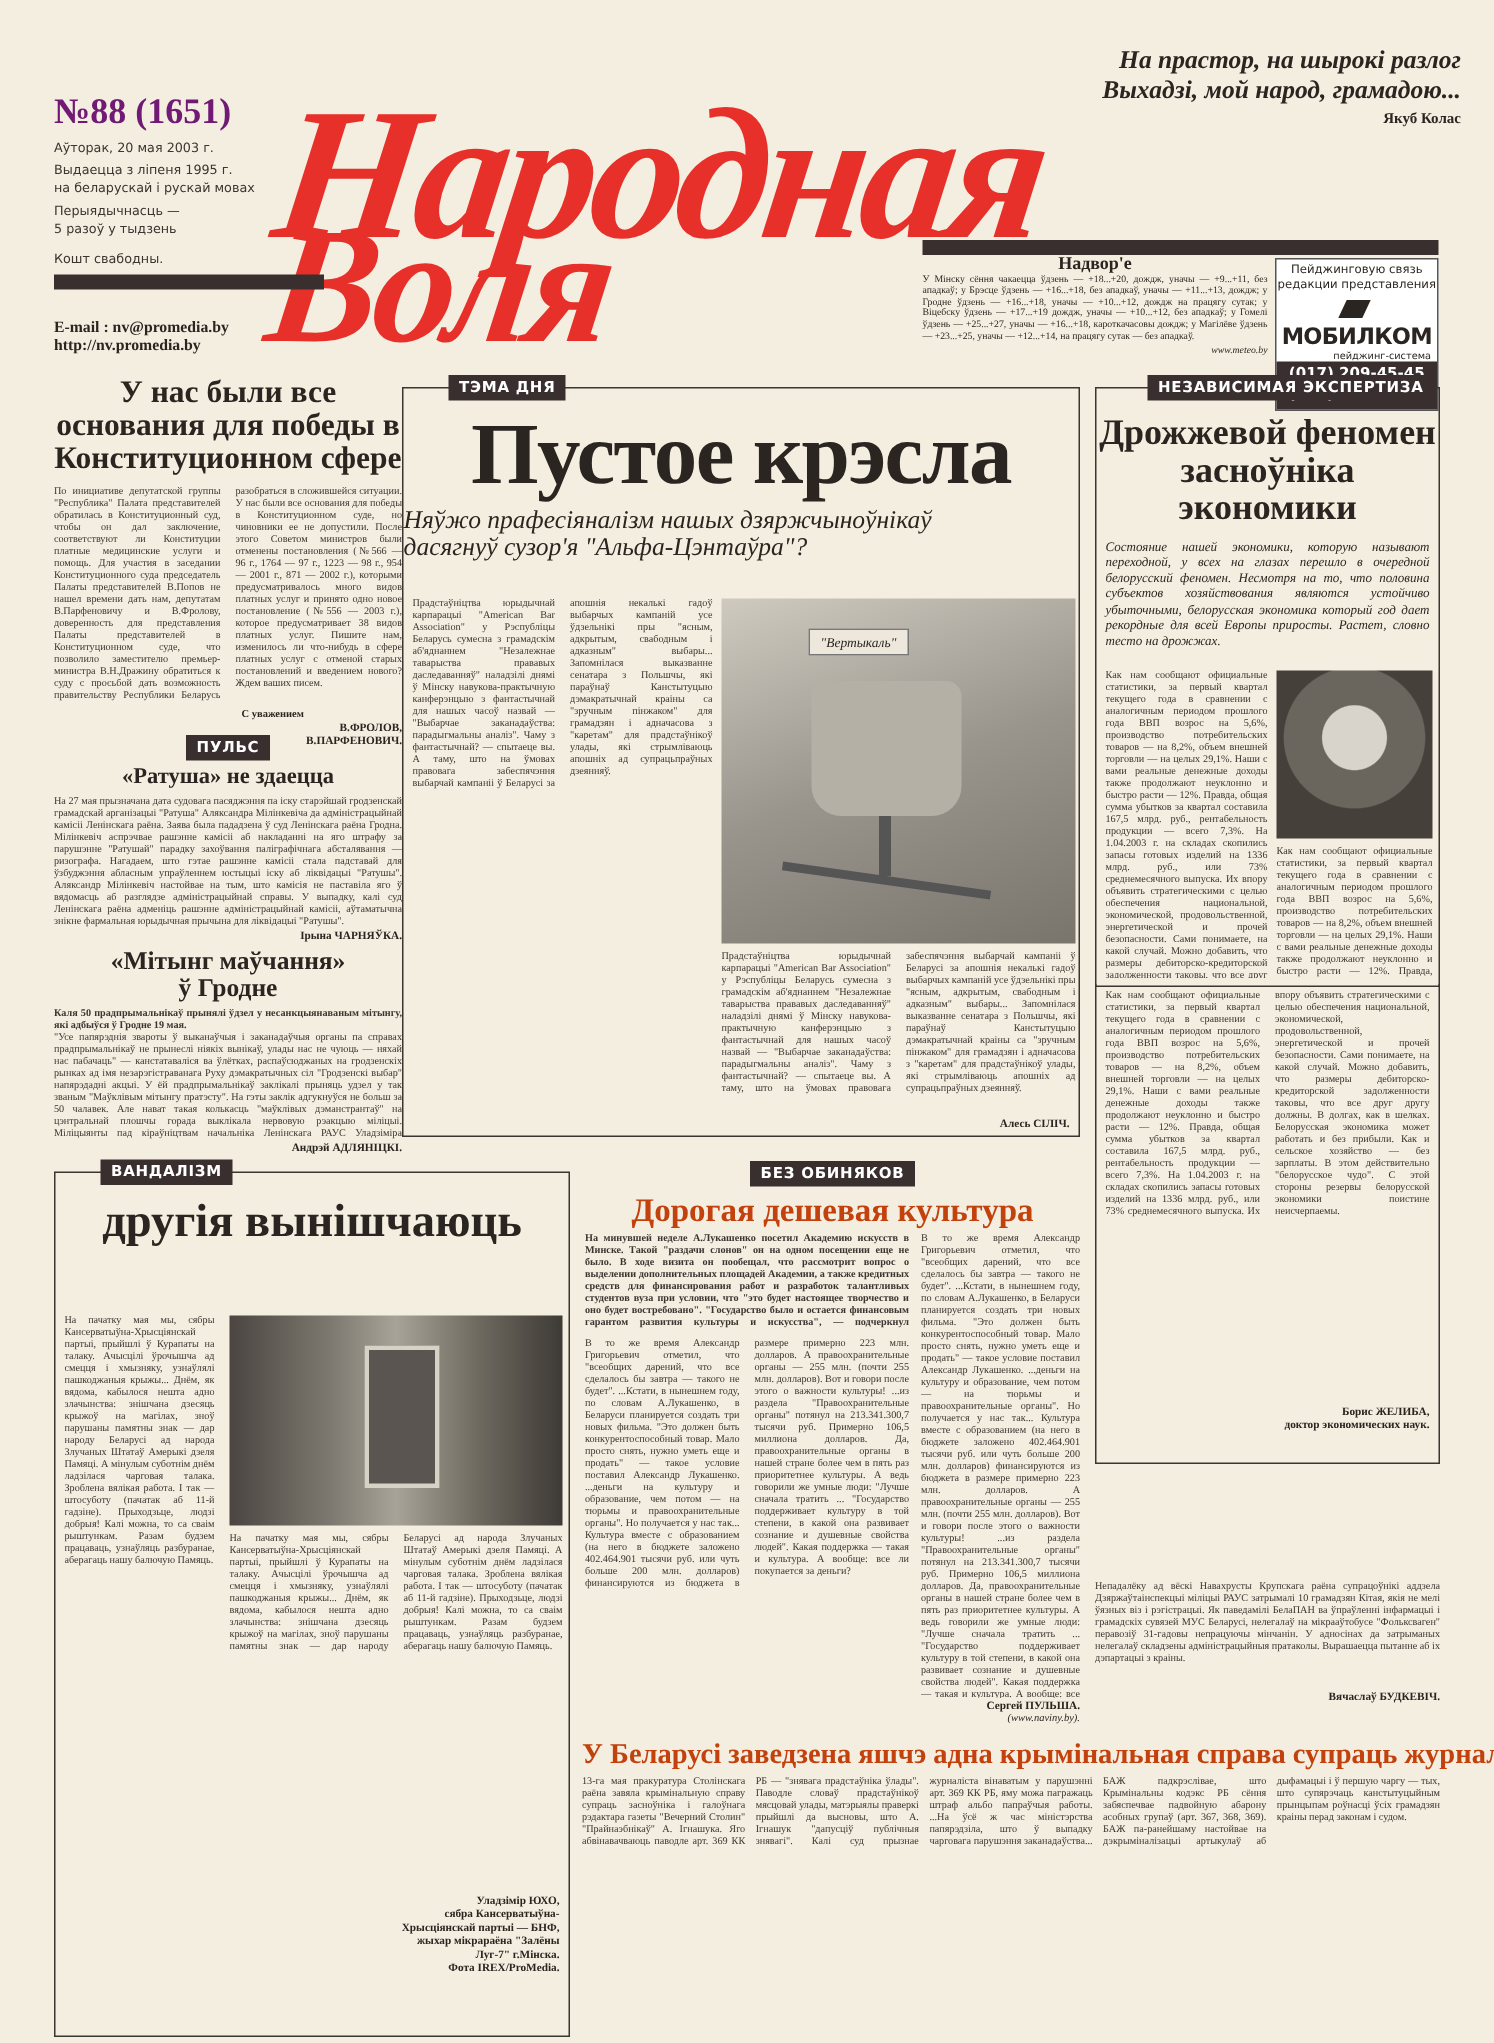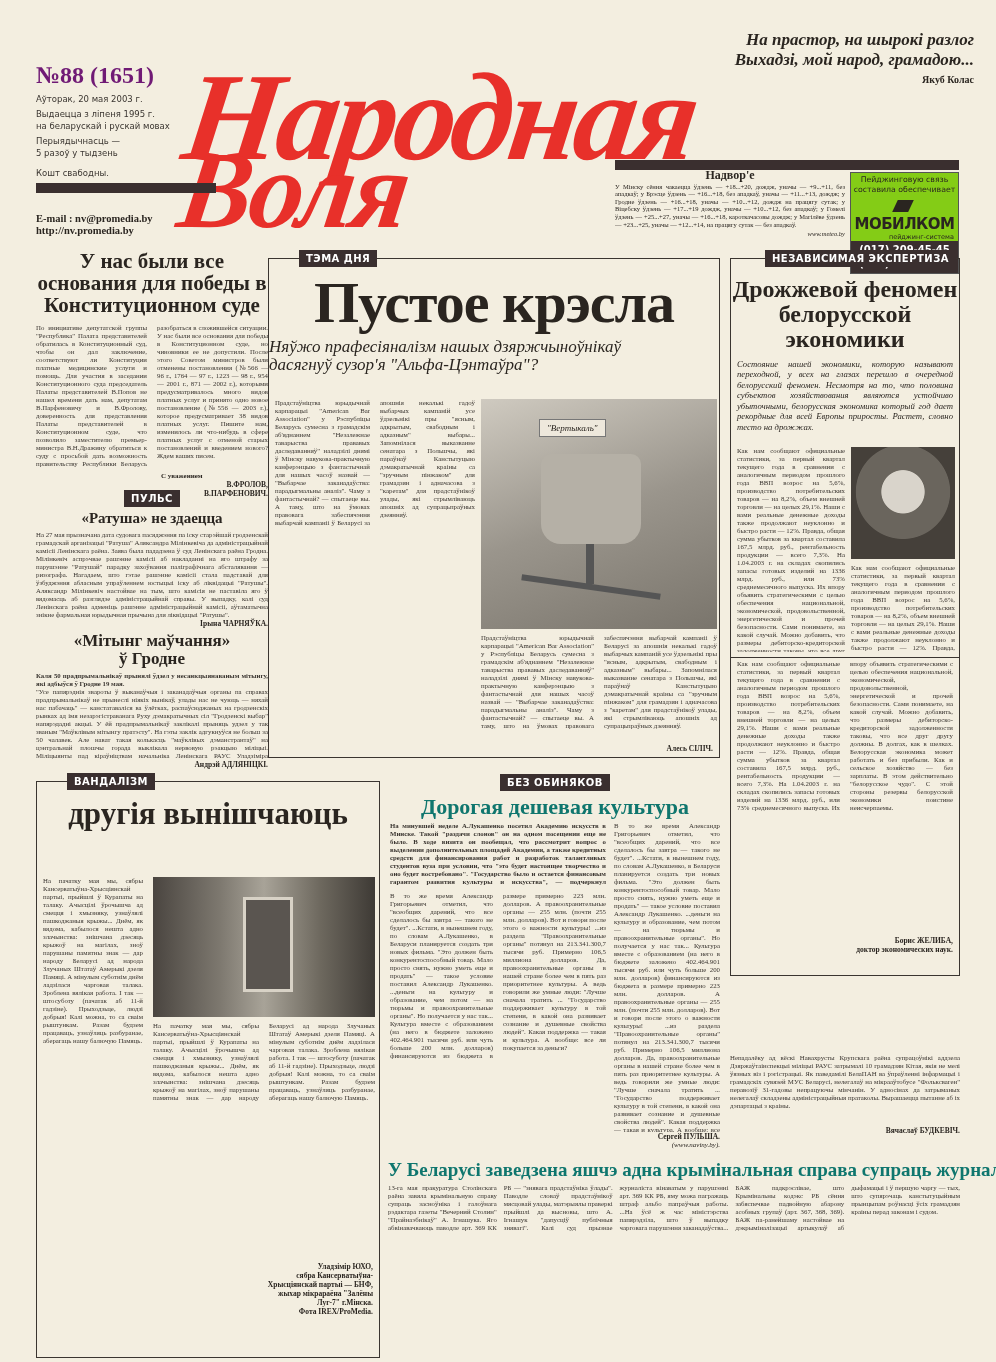--- a/index.html
+++ b/index.html
@@ -10,33 +10,33 @@
   .issue-meta div { margin-bottom: 3px; }
   .logo1 { left: 185px; top: 55px; font-family: "Liberation Serif", serif; font-style: italic; font-weight: bold; font-size: 125px; color: #e8302a; letter-spacing: -4px; line-height: 1; transform: skewX(-8deg); }
   .logo2 { left: 180px; top: 135px; font-family: "Liberation Serif", serif; font-style: italic; font-weight: bold; font-size: 110px; color: #e8302a; letter-spacing: -3px; line-height: 1; transform: skewX(-8deg); }
   .epigraph { right: 22px; top: 30px; text-align: right; font-style: italic; font-weight: bold; font-size: 17px; line-height: 20px; }
   .epigraph .auth { font-style: normal; font-size: 10px; }
   .bar { background: #3a2f2f; height: 10px; }
   .email { left: 36px; top: 213px; font-weight: bold; font-size: 10.5px; line-height: 12px; }
   .weather { left: 615px; top: 172px; width: 230px; font-size: 6.5px; line-height: 7.6px; text-align: justify; }
   .weather h4 { text-align: center; font-size: 12px; margin-bottom: 3px; }
   .weather .src { text-align: right; font-style: italic; margin-top: 2px; }
-  .pager { left: 850px; top: 172px; width: 109px; border: 1px solid #555; background: #84cc16; font-family: "DejaVu Sans", sans-serif; text-align: center; }
+  .pager { left: 850px; top: 172px; width: 109px; border: 1px solid #555; background: #ffffff; font-family: "DejaVu Sans", sans-serif; text-align: center; }
   .pager .t { font-size: 7.8px; line-height: 10px; padding: 2px 0; }
   .pager .brand { font-size: 15px; font-weight: bold; letter-spacing: -0.5px; }
   .pager .sub { font-size: 6.5px; text-align: right; padding-right: 4px; }
   .pager .ph { background: #3a2f2f; color: #fff; font-weight: bold; font-size: 10px; line-height: 14px; padding: 2px 0; }
   .rubric { background: #3a2f2f; color: #fff; font-family: "DejaVu Sans", sans-serif; font-weight: bold; font-size: 10px; padding: 3px 7px; display: inline-block; letter-spacing: 0.5px; }
   .box { border: 1.5px solid #3a3530; }
   .h-big { font-weight: bold; text-align: center; line-height: 1.05; }
   .txt { font-size: 6.8px; line-height: 8px; text-align: justify; color: #3a3530; }
   .col2 { column-count: 2; column-gap: 10px; }
   .sig { text-align: right; font-weight: bold; font-size: 7.5px; line-height: 9px; }
   .photo { background: linear-gradient(135deg, #8d8880, #5a5550 60%, #8a857d); }
-  .red { color: #0f766e; }
+  .red { color: #c2410c; }
 </style>
 </head>
 <body>
 
 <div class="abs issue-no">№88 (1651)</div>
 <div class="abs issue-meta">
   <div>Аўторак, 20 мая 2003 г.</div>
   <div><span>Выдаецца з ліпеня 1995 г.</span><br><span>на беларускай і рускай мовах</span></div>
   <div><span>Перыядычнасць —</span><br><span>5 разоў у тыдзень</span></div>
   <div style="margin-top:8px">Кошт свабодны.</div>
@@ -55,31 +55,31 @@
   <div>http://nv.promedia.by</div>
 </div>
 
 <div class="abs weather">
   <h4>Надвор'е</h4>
   <div>У Мінску сёння чакаецца ўдзень — +18...+20, дождж, уначы — +9...+11, без ападкаў; у Брэсце ўдзень — +16...+18, без ападкаў, уначы — +11...+13, дождж; у Гродне ўдзень — +16...+18, уначы — +10...+12, дождж на працягу сутак; у Віцебску ўдзень — +17...+19 дождж, уначы — +10...+12, без ападкаў; у Гомелі ўдзень — +25...+27, уначы — +16...+18, кароткачасовы дождж; у Магілёве ўдзень — +23...+25, уначы — +12...+14, на працягу сутак — без ападкаў.</div>
   <div class="src">www.meteo.by</div>
 </div>
 
 <div class="abs pager">
-  <div class="t"><span>Пейджинговую связь</span><br><span>составила обеспечивает</span></div>
+  <div class="t"><span>Пейджинговую связь</span><br><span>редакции представления</span></div>
   <div class="brand"><span style="display:inline-block;width:16px;height:12px;background:#2a2520;transform:skewX(-25deg);margin-right:3px;vertical-align:-1px;"></span><span>МОБИЛКОМ</span></div>
   <div class="sub">пейджинг-система</div>
   <div class="ph">
       <div>(017) 209-45-45</div>
       <div>(017) 209-45-55</div>
     </div>
 </div>
 
 <div class="abs" style="left:36px; top:250px; width:232px;">
-  <div class="h-big" style="font-size:21px;">У нас были все основания для победы в Конституционном суде</div>
+  <div class="h-big" style="font-size:21px;">У нас были все основания для победы в Конституционном сфере</div>
   <div class="txt col2" style="margin-top:8px; height:148px; overflow:hidden;">По инициативе депутатской группы "Республика" Палата представителей обратилась в Конституционный суд, чтобы он дал заключение, соответствуют ли Конституции платные медицинские услуги и помощь. Для участия в заседании Конституционного суда председатель Палаты представителей В.Попов не нашел времени дать нам, депутатам В.Парфеновичу и В.Фролову, доверенность для представления Палаты представителей в Конституционном суде, что позволило заместителю премьер-министра В.Н.Дражину обратиться к суду с просьбой дать возможность правительству Республики Беларусь разобраться в сложившейся ситуации. У нас были все основания для победы в Конституционном суде, но чиновники ее не допустили. После этого Советом министров были отменены постановления (№566 — 96 г., 1764 — 97 г., 1223 — 98 г., 954 — 2001 г., 871 — 2002 г.), которыми предусматривалось много видов платных услуг и принято одно новое постановление (№556 — 2003 г.), которое предусматривает 38 видов платных услуг. Пишите нам, изменилось ли что-нибудь в сфере платных услуг с отменой старых постановлений и введением нового? Ждем ваших писем.</div>
   <div style="font-weight:bold;font-size:7px;margin-left:125px">С уважением</div>
   <div class="sig">
       <div>В.ФРОЛОВ,</div>
       <div>В.ПАРФЕНОВИЧ.</div>
     </div>
 </div>
 
 <div class="abs" style="left:36px; top:488px; width:232px;">
   <div style="text-align:center"><span class="rubric">ПУЛЬС</span></div>
@@ -111,21 +111,21 @@
     <div class="abs" style="left:60px; top:55px; width:100px; height:90px; background:#b5b0a6; border-radius:10px 10px 20px 20px;"></div>
     <div class="abs" style="left:105px; top:145px; width:8px; height:40px; background:#555;"></div>
     <div class="abs" style="left:40px; top:185px; width:140px; height:6px; background:#555; transform:rotate(8deg);"></div>
   </div>
   <div class="txt col2 abs" style="left:212px; top:375px; width:236px; height:108px; overflow:hidden;">Прадстаўніцтва юрыдычнай карпарацыі "American Bar Association" у Рэспубліцы Беларусь сумесна з грамадскім аб'яднаннем "Незалежнае таварыства прававых даследаванняў" наладзілі днямі ў Мінску навукова-практычную канферэнцыю з фантастычнай для нашых часоў назвай — "Выбарчае заканадаўства: парадыгмальны аналіз". Чаму з фантастычнай? — спытаеце вы. А таму, што на ўмовах правовага забеспячэння выбарчай кампаніі ў Беларусі за апошнія некалькі гадоў выбарчых кампаній усе ўдзельнікі пры "ясным, адкрытым, свабодным і адказным" выбары... Запомнілася выказванне сенатара з Польшчы, які параўнаў Канстытуцыю дэмакратычнай краіны са "зручным пінжаком" для грамадзян і адначасова з "каретам" для прадстаўнікоў улады, які стрымліваюць апошніх ад супрацьпраўных дзеянняў.</div>
   <div class="sig abs" style="right:6px; bottom:4px;">Алесь СІЛІЧ.</div>
 </div>
 
 <div class="abs box" style="left:730px; top:258px; width:230px; height:400px; border-width:1px;">
   <span class="rubric abs" style="left:34px; top:-9px;">НЕЗАВИСИМАЯ ЭКСПЕРТИЗА</span>
-  <div class="h-big" style="font-size:24px; margin-top:18px;">Дрожжевой феномен белорусской экономики</div>
+  <div class="h-big" style="font-size:24px; margin-top:18px;">Дрожжевой феномен засноўніка экономики</div>
   <div style="font-style:italic; font-size:8.7px; line-height:10.5px; text-align:justify; padding:6px 6px 0;">Состояние нашей экономики, которую называют переходной, у всех на глазах перешло в очередной белорусский феномен. Несмотря на то, что половина субъектов хозяйствования являются устойчиво убыточными, белорусская экономика который год дает рекордные для всей Европы приросты. Растет, словно тесто на дрожжах.</div>
   <div class="photo abs" style="left:120px; top:188px; width:104px; height:112px; background:radial-gradient(circle at 50% 40%,#d9d4cb 0 25%,#6a655d 26% 55%,#45403a 56%);"></div>
   <div class="txt abs" style="left:6px; top:188px; width:108px; height:205px; overflow:hidden;">Как нам сообщают официальные статистики, за первый квартал текущего года в сравнении с аналогичным периодом прошлого года ВВП возрос на 5,6%, производство потребительских товаров — на 8,2%, объем внешней торговли — на целых 29,1%. Наши с вами реальные денежные доходы также продолжают неуклонно и быстро расти — 12%. Правда, общая сумма убытков за квартал составила 167,5 млрд. руб., рентабельность продукции — всего 7,3%. На 1.04.2003 г. на складах скопились запасы готовых изделий на 1336 млрд. руб., или 73% среднемесячного выпуска. Их впору объявить стратегическими с целью обеспечения национальной, экономической, продовольственной, энергетической и прочей безопасности. Сами понимаете, на какой случай. Можно добавить, что размеры дебиторско-кредиторской задолженности таковы, что все друг другу должны. В долгах, как в шелках. Белорусская экономика может работать и без прибыли. Как и сельское хозяйство — без зарплаты. В этом действительно "белорусское чудо". С этой стороны резервы белорусской экономики поистине неисчерпаемы.</div>
   <div class="txt abs" style="left:120px; top:305px; width:104px; height:88px; overflow:hidden;">Как нам сообщают официальные статистики, за первый квартал текущего года в сравнении с аналогичным периодом прошлого года ВВП возрос на 5,6%, производство потребительских товаров — на 8,2%, объем внешней торговли — на целых 29,1%. Наши с вами реальные денежные доходы также продолжают неуклонно и быстро расти — 12%. Правда, общая сумма убытков за квартал составила 167,5 млрд. руб., рентабельность продукции — всего 7,3%. На 1.04.2003 г. на складах скопились запасы готовых изделий на 1336 млрд. руб., или 73% среднемесячного выпуска. Их впору объявить стратегическими с целью обеспечения национальной, экономической, продовольственной, энергетической и прочей безопасности. Сами понимаете, на какой случай. Можно добавить, что размеры дебиторско-кредиторской задолженности таковы, что все друг другу должны. В долгах, как в шелках. Белорусская экономика может работать и без прибыли. Как и сельское хозяйство — без зарплаты. В этом действительно "белорусское чудо". С этой стороны резервы белорусской экономики поистине неисчерпаемы.</div>
 </div>
 <div class="abs box" style="left:730px; top:656px; width:230px; height:320px; border-width:1px; border-top:none;">
   <div class="txt col2" style="padding:4px 6px; height:280px; overflow:hidden;">Как нам сообщают официальные статистики, за первый квартал текущего года в сравнении с аналогичным периодом прошлого года ВВП возрос на 5,6%, производство потребительских товаров — на 8,2%, объем внешней торговли — на целых 29,1%. Наши с вами реальные денежные доходы также продолжают неуклонно и быстро расти — 12%. Правда, общая сумма убытков за квартал составила 167,5 млрд. руб., рентабельность продукции — всего 7,3%. На 1.04.2003 г. на складах скопились запасы готовых изделий на 1336 млрд. руб., или 73% среднемесячного выпуска. Их впору объявить стратегическими с целью обеспечения национальной, экономической, продовольственной, энергетической и прочей безопасности. Сами понимаете, на какой случай. Можно добавить, что размеры дебиторско-кредиторской задолженности таковы, что все друг другу должны. В долгах, как в шелках. Белорусская экономика может работать и без прибыли. Как и сельское хозяйство — без зарплаты. В этом действительно "белорусское чудо". С этой стороны резервы белорусской экономики поистине неисчерпаемы.</div>
   <div class="sig" style="padding-right:6px;">
       <div>Борис ЖЕЛИБА,</div>
       <div>доктор экономических наук.</div>

